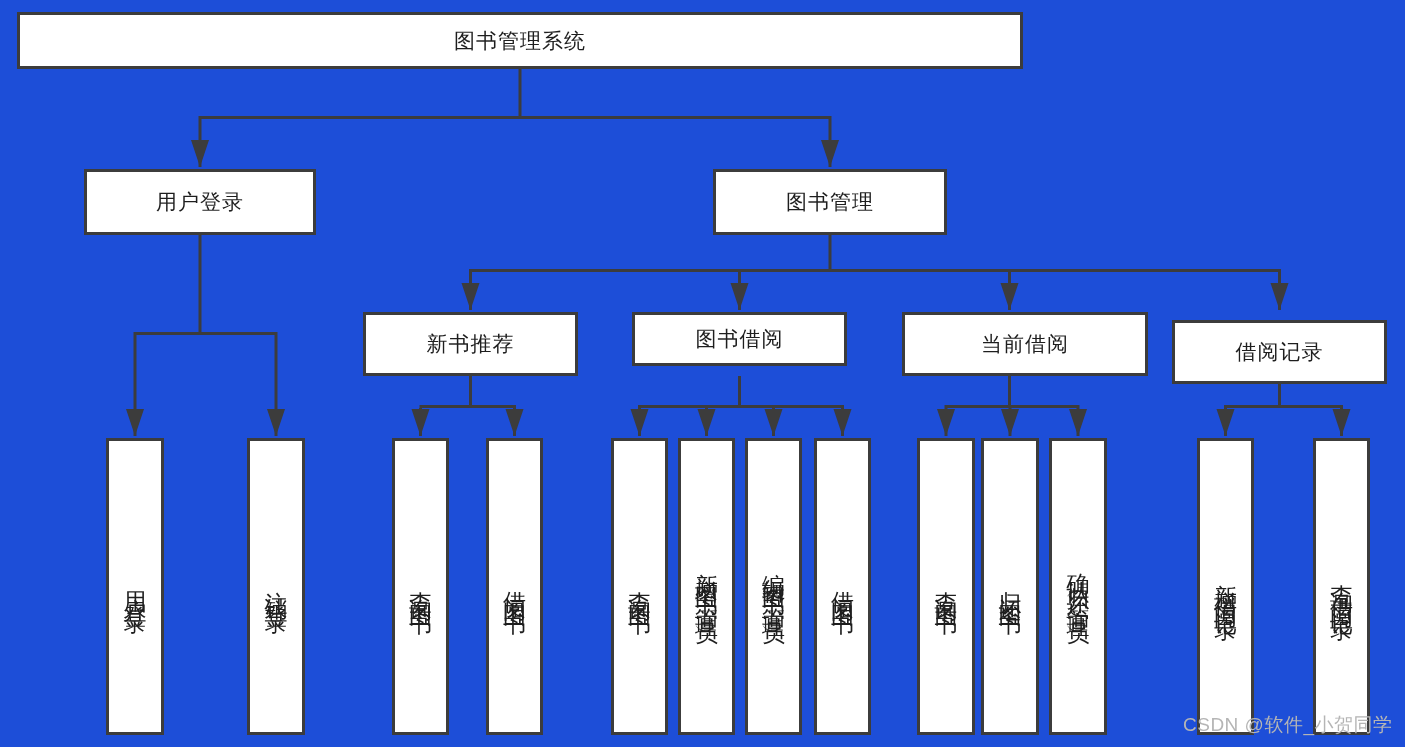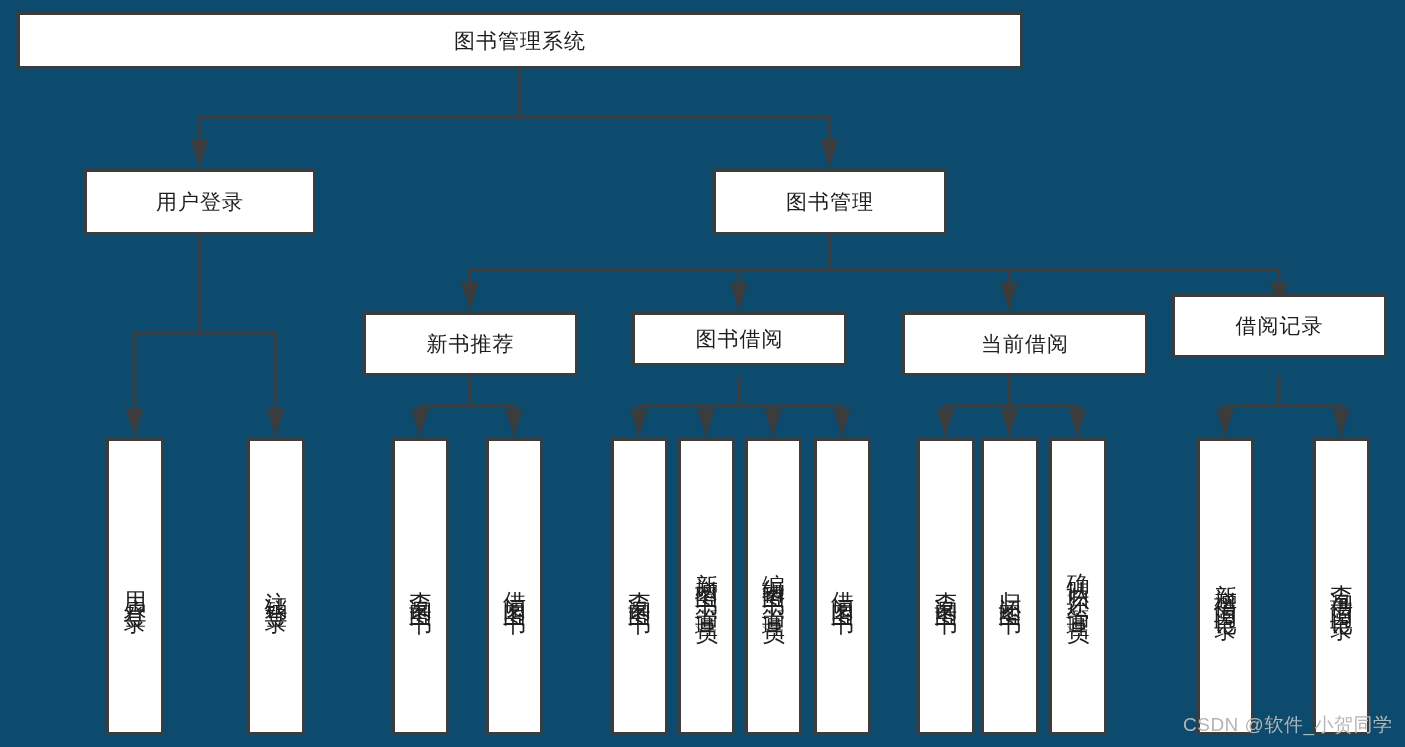--- a/index.html
+++ b/index.html
@@ -1,17 +1,17 @@
 <!DOCTYPE html>
 <html><head>
 <meta charset="utf-8">
 <style>
   html,body{margin:0;padding:0;background:#fff;}
   .canvas{
-    position:relative;width:1405px;height:747px;background:#0c4a6e;overflow:hidden;
+    position:relative;width:1405px;height:747px;background:#1d4ed8;overflow:hidden;
     font-family:"Liberation Sans","DejaVu Sans",sans-serif;
   }
   .connectors{position:absolute;left:0;top:0;width:1405px;height:747px;}
   .node{
     position:absolute;box-sizing:border-box;background:#ffffff;
     border:3px solid #3c3c3c;display:flex;align-items:center;justify-content:center;
     color:#1e1e1e;
   }
   .hbox span{font-size:21px;letter-spacing:1px;white-space:nowrap;}
   .vbox span{
@@ -84,21 +84,21 @@
 
   <div class="node hbox" style="left:713px;top:169px;width:234px;height:66px">
     <span>图书管理</span>
   </div>
   <div class="node hbox" style="left:632px;top:312px;width:215px;height:54px">
     <span>图书借阅</span>
   </div>
   <div class="node hbox" style="left:902px;top:312px;width:246px;height:64px">
     <span>当前借阅</span>
   </div>
-  <div class="node hbox" style="left:1172px;top:294px;width:215px;height:64px">
+  <div class="node hbox" style="left:1172px;top:320px;width:215px;height:64px">
     <span>借阅记录</span>
   </div>
 
   <div class="node vbox" style="left:106px;top:438px;width:58px;height:297px">
     <span>用户登录</span>
   </div>
   <div class="node vbox" style="left:247px;top:438px;width:58px;height:297px">
     <span>注销登录</span>
   </div>
 

